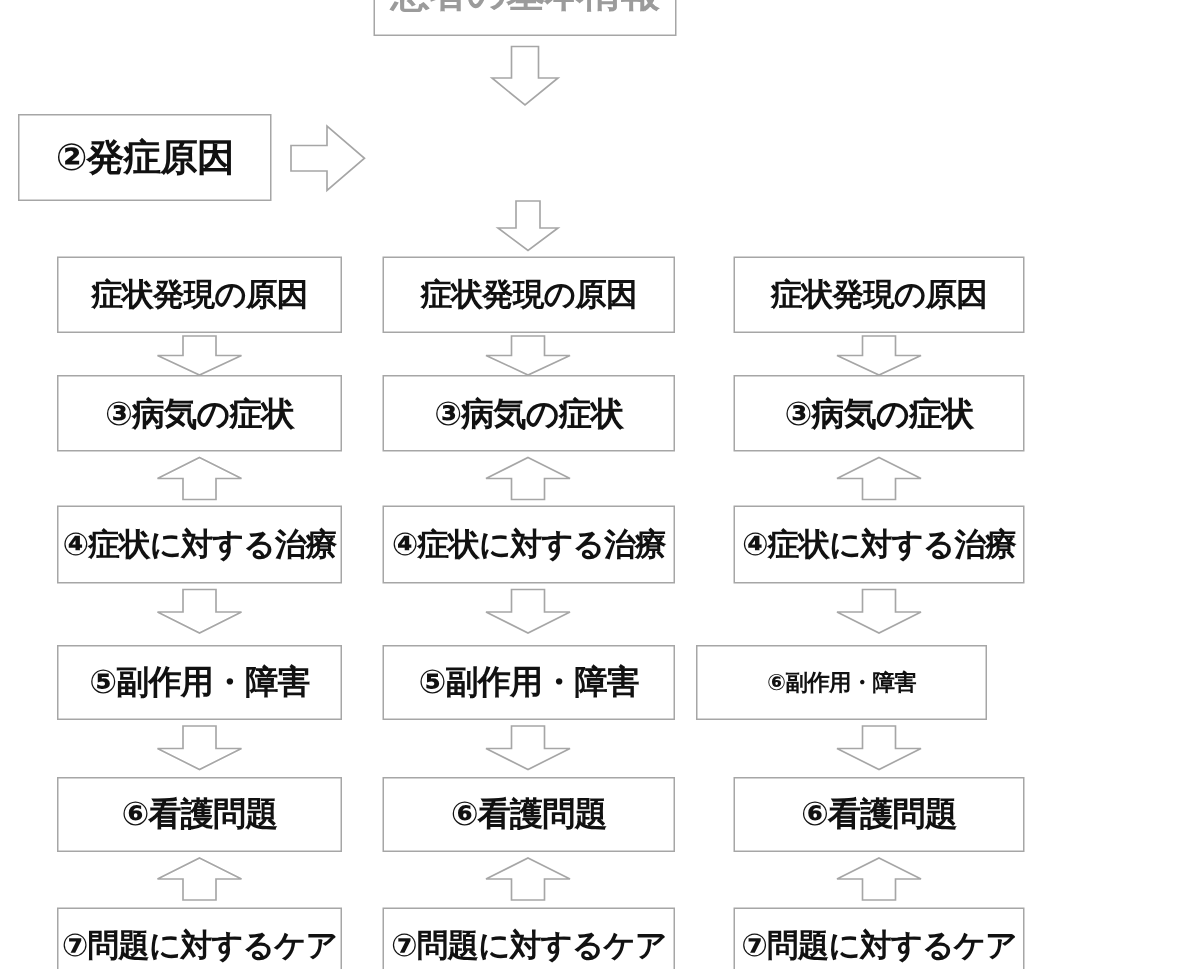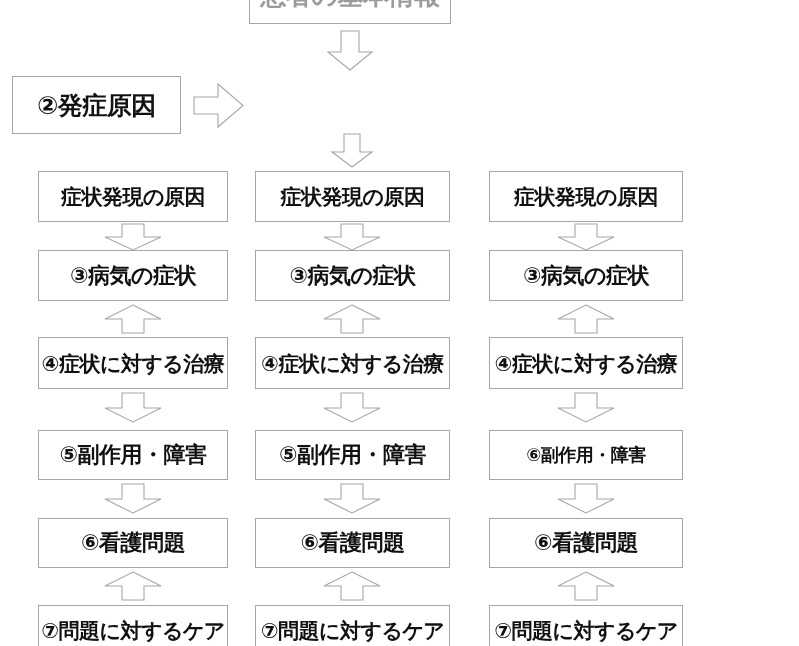--- a/index.html
+++ b/index.html
@@ -203,21 +203,21 @@
 
   <div class="node" style="left:489px; top:337px; width:194px; height:52px; font-size:21px;">
     <span class="label">④症状に対する治療</span>
   </div>
   <div class="arrow" style="left:556px; top:392px; width:60px; height:32px;">
     <svg viewBox="0 0 60 32" preserveAspectRatio="none">
       <path d="M19,1 L41,1 L41,16 L58,16 L30,30 L2,16 L19,16 Z"></path>
     </svg>
   </div>
 
-  <div class="node" style="left:489px; top:430px; width:194px; height:50px; font-size:18px;">
+  <div class="node" style="left:464px; top:430px; width:194px; height:50px; font-size:15px;">
     <span class="label">⑥副作用・障害</span>
   </div>
   <div class="arrow" style="left:556px; top:483px; width:60px; height:32px;">
     <svg viewBox="0 0 60 32" preserveAspectRatio="none">
       <path d="M19,1 L41,1 L41,16 L58,16 L30,30 L2,16 L19,16 Z"></path>
     </svg>
   </div>
 
   <div class="node" style="left:489px; top:518px; width:194px; height:50px; font-size:22px;">
     <span class="label">⑥看護問題</span>

